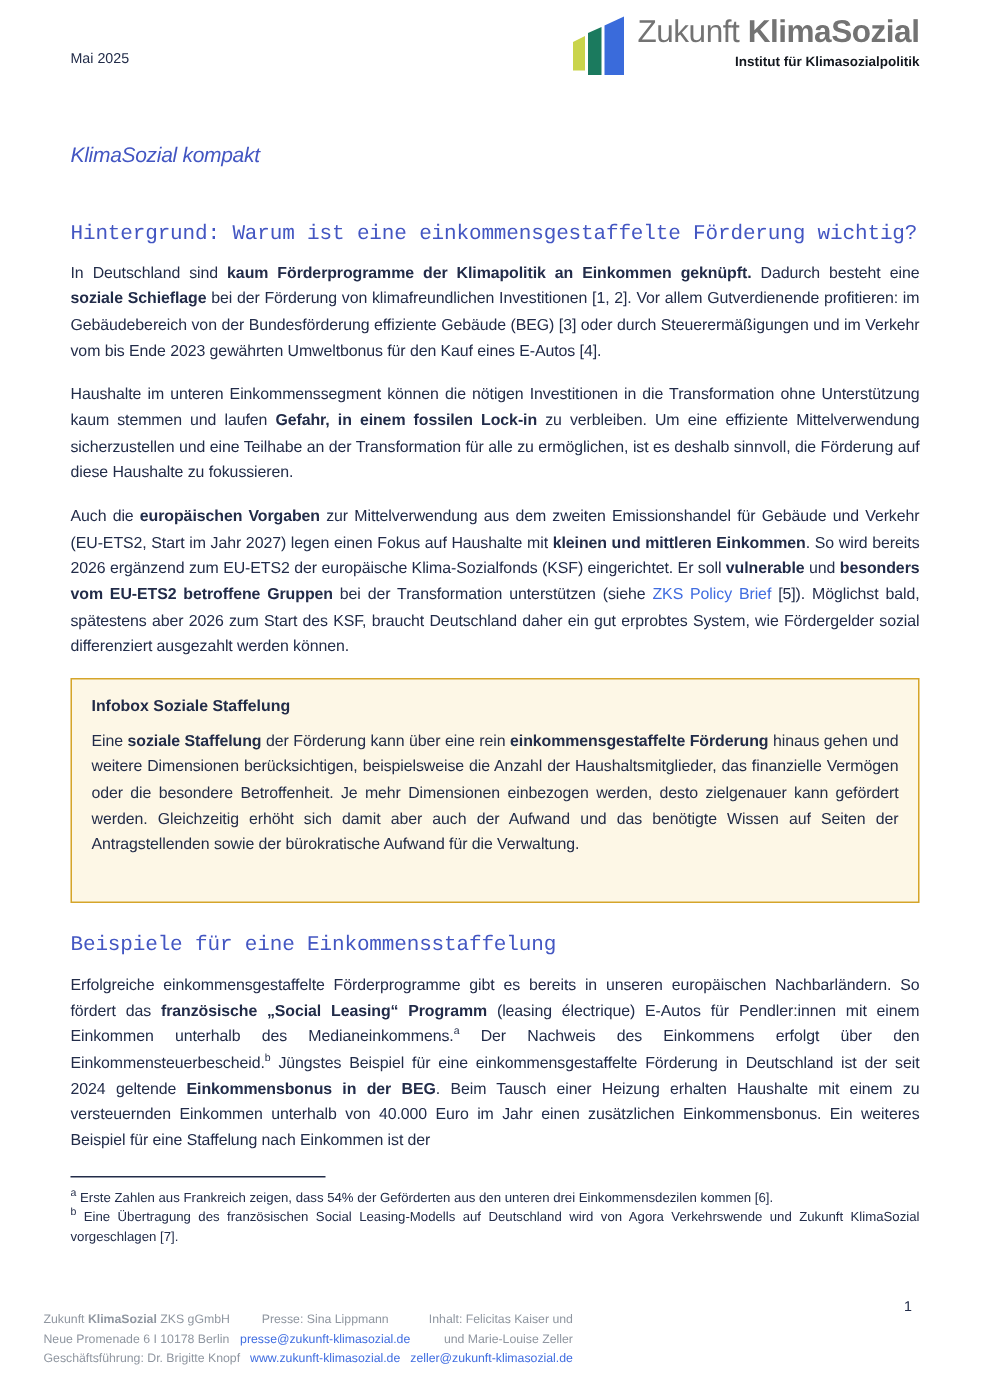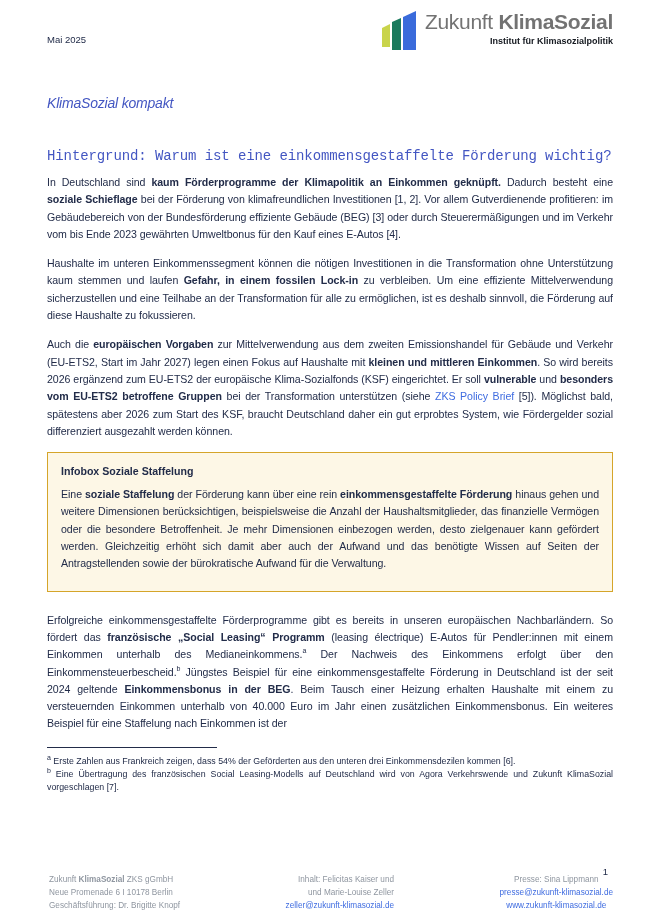--- a/index.html
+++ b/index.html
@@ -42,37 +42,37 @@
     font-size:10.6px;line-height:17.3px;text-align:justify;
     margin-bottom:12px;letter-spacing:-0.05px;
   }
   .b{font-weight:700;}
   .link{color:var(--link);cursor:pointer;}
   sup{font-size:7px;line-height:0;}
 
   
   .infobox{
     border:1.5px solid var(--infobox-border);background:var(--infobox-bg);
-    padding:12px 13px 18px 13px;margin:2px 0 20px 0;
+    padding:12px 13px 28px 13px;margin:2px 0 20px 0;
   }
   .infobox-title{font-size:10.6px;font-weight:700;margin-bottom:9px;}
   .infobox .body{margin-bottom:0;}
 
   
   .footnotes{margin-top:14px;}
   .footnote-rule{width:170px;border-top:1.2px solid var(--body-text);margin-bottom:7px;}
   .footnote{font-size:8.8px;line-height:13.2px;text-align:justify;}
 
   
   .page-number{position:absolute;top:866px;right:52px;font-size:9.5px;font-weight:500;}
 
   
   .footer{
-    position:absolute;left:49px;right:47px;bottom:8px;
-    display:flex;justify-content:space-between;
+    position:absolute;left:29px;right:47px;bottom:8px;
+    display:flex;
     font-size:8.2px;line-height:13px;color:var(--footer-text);
   }
   .footer-col{white-space:nowrap;}
   .footer-col.center{text-align:center;}
   .footer-col.right{text-align:right;}
   .footer a{display:block;}
   .footer .link{color:var(--link);}
 </style>
 </head>
 <body>
@@ -102,42 +102,43 @@
 
   <p class="body"><span>In Deutschland sind </span><span class="b">kaum Förderprogramme der Klimapolitik an Einkommen geknüpft.</span><span> Dadurch besteht eine </span><span class="b">soziale Schieflage</span><span> bei der Förderung von klimafreundlichen Investitionen [1, 2]. Vor allem Gutverdienende profitieren: im Gebäudebereich von der Bundesförderung effiziente Gebäude (BEG) [3] oder durch Steuerermäßigungen und im Verkehr vom bis Ende 2023 gewährten Umweltbonus für den Kauf eines E-Autos [4].</span></p>
   <p class="body"><span>Haushalte im unteren Einkommenssegment können die nötigen Investitionen in die Transformation ohne Unterstützung kaum stemmen und laufen </span><span class="b">Gefahr, in einem fossilen Lock-in</span><span> zu verbleiben. Um eine effiziente Mittelverwendung sicherzustellen und eine Teilhabe an der Transformation für alle zu ermöglichen, ist es deshalb sinnvoll, die Förderung auf diese Haushalte zu fokussieren.</span></p>
   <p class="body"><span>Auch die </span><span class="b">europäischen Vorgaben</span><span> zur Mittelverwendung aus dem zweiten Emissionshandel für Gebäude und Verkehr (EU-ETS2, Start im Jahr 2027) legen einen Fokus auf Haushalte mit </span><span class="b">kleinen und mittleren Einkommen</span><span>. So wird bereits 2026 ergänzend zum EU-ETS2 der europäische Klima-Sozialfonds (KSF) eingerichtet. Er soll </span><span class="b">vulnerable</span><span> und </span><span class="b">besonders vom EU-ETS2 betroffene Gruppen</span><span> bei der Transformation unterstützen (siehe </span><span class="link">ZKS Policy Brief</span><span> [5]). Möglichst bald, spätestens aber 2026 zum Start des KSF, braucht Deutschland daher ein gut erprobtes System, wie Fördergelder sozial differenziert ausgezahlt werden können.</span></p>
 
   <div class="infobox">
     <div class="infobox-title">Infobox Soziale Staffelung</div>
     <p class="body"><span>Eine </span><span class="b">soziale Staffelung</span><span> der Förderung kann über eine rein </span><span class="b">einkommensgestaffelte Förderung</span><span> hinaus gehen und weitere Dimensionen berücksichtigen, beispielsweise die Anzahl der Haushaltsmitglieder, das finanzielle Vermögen oder die besondere Betroffenheit. Je mehr Dimensionen einbezogen werden, desto zielgenauer kann gefördert werden. Gleichzeitig erhöht sich damit aber auch der Aufwand und das benötigte Wissen auf Seiten der Antragstellenden sowie der bürokratische Aufwand für die  Verwaltung.</span></p>
   </div>
 
+  <h2 class="h2-2">Beispiele für eine Einkommensstaffelung</h2>
 
   <p class="body"><span>Erfolgreiche einkommensgestaffelte Förderprogramme gibt es bereits in unseren europäischen Nachbarländern. So fördert das </span><span class="b">französische „Social Leasing“ Programm</span><span> (leasing électrique) E-Autos für Pendler:innen mit einem Einkommen unterhalb des Medianeinkommens.</span><sup>a</sup><span> Der Nachweis des Einkommens erfolgt über den Einkommensteuerbescheid.</span><sup>b</sup><span> Jüngstes Beispiel für eine einkommensgestaffelte Förderung in Deutschland ist der seit 2024 geltende </span><span class="b">Einkommensbonus in der BEG</span><span>. Beim Tausch einer Heizung erhalten Haushalte mit einem zu versteuernden Einkommen unterhalb von 40.000 Euro im Jahr einen zusätzlichen Einkommensbonus. Ein weiteres Beispiel für eine Staffelung nach Einkommen ist der</span></p>
 
   <div class="footnotes">
     <div class="footnote-rule"></div>
     <div class="footnote"><sup>a</sup><span> Erste Zahlen aus Frankreich zeigen, dass 54% der Geförderten aus den unteren drei Einkommensdezilen kommen [6].</span></div>
     <div class="footnote"><sup>b</sup><span> Eine Übertragung des französischen Social Leasing-Modells auf Deutschland wird von Agora Verkehrswende und Zukunft KlimaSozial vorgeschlagen [7].</span></div>
   </div>
 
   <div class="page-number">1</div>
 
   <div class="footer">
     <div class="footer-col">
       <div><span>Zukunft </span><span class="b">KlimaSozial</span><span> ZKS gGmbH</span></div>
       <div>Neue Promenade 6 I 10178 Berlin</div>
       <div>Geschäftsführung: Dr. Brigitte Knopf</div>
     </div>
+    <div class="footer-col center">
+      <div>Presse: Sina Lippmann</div>
+      <a class="link">presse@zukunft-klimasozial.de</a>
+      <a class="link">www.zukunft-klimasozial.de</a>
+    </div>
     <div class="footer-col right">
       <div>Inhalt: Felicitas Kaiser und</div>
       <div>und Marie-Louise Zeller</div>
       <a class="link">zeller@zukunft-klimasozial.de</a>
-    </div>
-    <div class="footer-col center">
-      <div>Presse: Sina Lippmann</div>
-      <a class="link">presse@zukunft-klimasozial.de</a>
-      <a class="link">www.zukunft-klimasozial.de</a>
     </div>
   </div>
 
 </div>
 
 </body></html>

